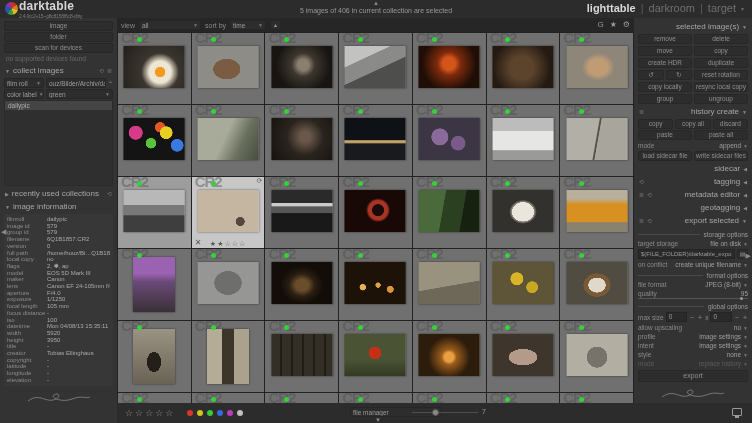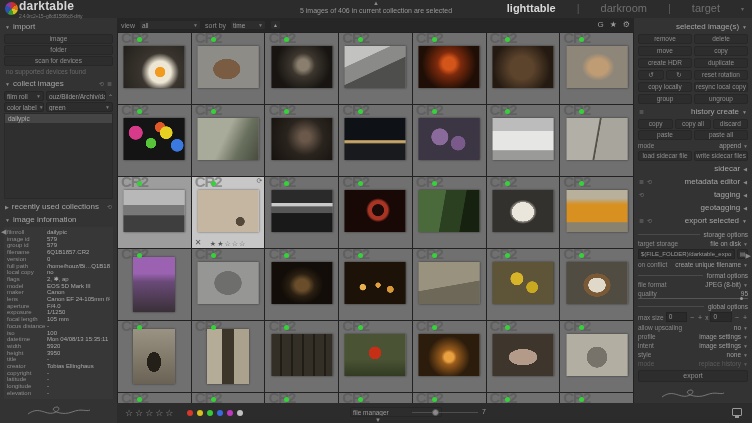--- a/index.html
+++ b/index.html
@@ -9,21 +9,21 @@
   
   .header{position:absolute;left:0;top:0;width:752px;height:18px;background:#2c2c2c;z-index:5}
   .logo-wrap{position:absolute;left:5px;top:1px;display:flex;align-items:flex-start;gap:1px}
   .logo-icon{width:13px;height:13px;border-radius:50%;margin-top:1px;
     background:conic-gradient(#c8302a 0 55deg,#e07818 55deg 105deg,#d8c020 105deg 160deg,#3a9a30 160deg 215deg,#2a52b0 215deg 300deg,#8a35a8 300deg 360deg)}
   .logo-text{line-height:10px}
   .app-name{font-size:12px;font-weight:bold;color:#d6d6d6;letter-spacing:.2px}
   .app-version{font-size:5px;color:#7d7d7d;letter-spacing:-.2px}
   .top-expander{position:absolute;left:50%;top:0;transform:translateX(-50%);font-size:6px;color:#8a8a8a;line-height:6px}
   .status-line{position:absolute;left:50%;top:7px;transform:translateX(-50%);font-size:7px;color:#989898;white-space:nowrap}
-  .views{position:absolute;right:8px;top:2px;display:flex;align-items:center;gap:21px;font-size:11px}
+  .views{position:absolute;right:8px;top:2px;display:flex;align-items:center;gap:5px;font-size:11px}
   .view-active{color:#d8d8d8;font-weight:bold}
   .view-sep{color:#5a5a5a}
   .view-other{color:#6f6f6f}
   .views .chev{font-size:6px;color:#666}
 
   
   .left-panel{position:absolute;left:0;top:18px;bottom:0;width:117px;background:#333;padding:2px 4px;overflow:hidden;z-index:4}
   .right-panel{position:absolute;right:0;top:18px;bottom:20px;width:118px;background:#333;padding:2px 4px;overflow:hidden;z-index:4}
   .mod-header{display:flex;align-items:center;gap:3px;font-size:8px;color:#a6a6a6;padding:2px 1px;white-space:nowrap}
   .mod-header .tri{font-size:5px;color:#8a8a8a}
@@ -123,24 +123,20 @@
     <span class="view-active">lighttable</span>
     <span class="view-sep">|</span>
     <span class="view-other">darkroom</span>
     <span class="view-sep">|</span>
     <span class="view-other">target</span>
     <span class="chev">▾</span>
   </div>
 </div>
 
 <div class="left-panel">
-  <div class="mod-header">
-    <span class="tri">▼</span>
-    <span>import</span>
-  </div>
   <div id="import-buttons">
       <div class="btn">image</div>
       <div class="btn">folder</div>
       <div class="btn">scan for devices</div>
     </div>
   <div class="note">no supported devices found</div>
 
   <div class="mod-header">
     <span class="tri">▼</span>
     <span>collect images</span>
@@ -565,30 +561,30 @@
   <div class="btn-grid2" id="hist-row3">
       <div class="btn">load sidecar file</div>
       <div class="btn">write sidecar files</div>
     </div>
 
   <div class="mod-header right">
     <span>sidecar</span>
     <span class="tri">◀</span>
   </div>
   <div class="mod-header right">
+    <span class="hicon">⟲</span>
+    <span class="spacer"></span>
+    <span>tagging</span>
+    <span class="tri">◀</span>
+  </div>
+  <div class="mod-header right">
     <span class="hicon">≣</span>
     <span class="hicon">⟲</span>
     <span class="spacer"></span>
     <span>metadata editor</span>
-    <span class="tri">◀</span>
-  </div>
-  <div class="mod-header right">
-    <span class="hicon">⟲</span>
-    <span class="spacer"></span>
-    <span>tagging</span>
     <span class="tri">◀</span>
   </div>
   <div class="mod-header right">
     <span>geotagging</span>
     <span class="tri">◀</span>
   </div>
 
   <div class="mod-header right">
     <span class="hicon">≣</span>
     <span class="hicon">⟲</span>

